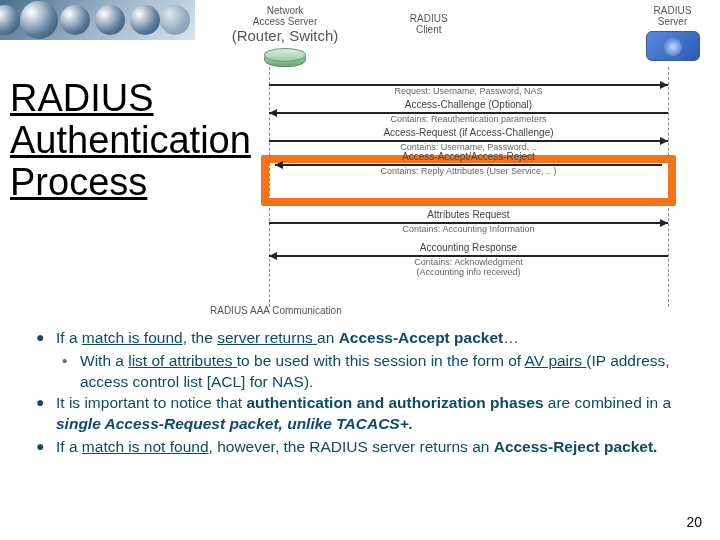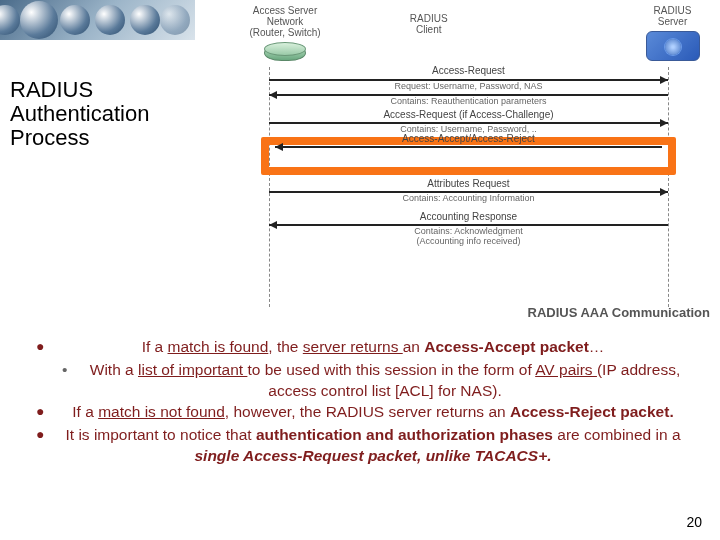--- a/index.html
+++ b/index.html
@@ -28,42 +28,43 @@
   .d1 { left: -10px; }
   .d2 { left: 20px; width:38px;height:38px;top:1px; }
   .d3 { left: 60px; }
   .d4 { left: 95px; }
   .d5 { left: 130px; }
   .d6 { left: 160px;opacity:.5; }
   .title {
     position: absolute;
     top: 78px; left: 10px;
     width: 200px;
-    font-size: 22px;
+    font-size: 38px;
     line-height: 1.1;
     color: #000;
     font-weight: 400;
+    text-decoration: underline;
   }
   .diagram {
     position: absolute;
     top: 5px; left: 210px;
     width: 500px;
     font-family: Arial, sans-serif;
     color: #4a4a4a;
   }
   .dg-top {
     display: flex;
     align-items: flex-start;
     height: 70px;
     position: relative;
   }
   .endpoint { text-align: center; font-size: 10px; color:#555; }
   .ep-left { width: 150px; }
   .ep-right { width: 75px; }
-  .ep-sub { font-size: 10px; }
+  .ep-sub { font-size: 15px; }
   .icon-router {
     width: 42px; height: 22px;
     margin: 4px auto 0;
     position: relative;
   }
   .router-body {
     width: 42px; height: 16px;
     background: linear-gradient(#b8e0c0,#6aa880);
     border: 1px solid #5a8868;
     border-radius: 50%/60%;
@@ -138,32 +139,31 @@
     border: 8px solid #f97316;
     padding: 2px 6px 19px;
     margin: 2px -8px 3px;
     border-radius:2px;
   }
   .highlight .msg { margin-top: 12px; }
   .highlight .msg-label { margin-top:-14px; }
   .caption {
     position:absolute;
     top:300px;left:0;width:100%;
-    text-align:right;
-    font-size:13px;color:#555;font-weight:bold;
+    text-align:left;
+    font-size:10px;color:#555;
   }
   .body-text {
     position:absolute;
-    top:337px;
+    top:328px;
     left:30px;
     width:660px;
     font-size:15.5px;
     line-height:1.35;
-    color:#7f1d1d;
-    text-align:center;
+    color:#0c4a6e;
   }
   .body-text ul { list-style:none; }
   .l1 { padding-left:26px; position:relative; margin-bottom:2px; }
   .l1::before { content:'●'; position:absolute; left:6px; font-size:14px; }
   .l2 { padding-left:50px; position:relative; }
   .l2::before { content:'•'; position:absolute; left:32px; color:#666; }
   .u { text-decoration:underline; }
   .b { font-weight:bold; }
   .bi { font-weight:bold; font-style:italic; }
   .pagenum {
@@ -183,80 +183,81 @@
   <div class="deco-circle d4"></div>
     <div class="deco-circle d5"></div>
     <div class="deco-circle d6"></div>
 </div>
 
 <div class="title">RADIUS Authentication Process</div>
 
 <div class="diagram">
   <div class="dg-top">
     <div class="endpoint ep-left">
+      <div>Network</div>
       <div>Access Server</div>
-      <div>Network</div>
       <div class="ep-sub">(Router, Switch)</div>
       <div class="icon-router">
         <div class="router-body"></div>
           <div class="router-top"></div>
       </div>
     </div>
     <div style="flex:1;text-align:center;font-size:10px;color:#555;padding-top:8px;">RADIUS<br>Client</div>
     <div style="flex:1"></div>
     <div class="endpoint ep-right">
       <div>RADIUS</div>
       <div>Server</div>
       <div class="icon-server">
           <div class="srv-lock"></div>
         </div>
     </div>
   </div>
   <div class="lifeline ll-left"></div>
   <div class="lifeline ll-right"></div>
   <div class="msgs">
     <div style="height:14px"></div>
-    <div class="msg-label">Access-Request</div>
     <div class="msg to-right"></div>
     <div class="msg-sub">Request: Username, Password, NAS</div>
 
+    <div class="msg-label" style="margin-top:0">Access-Challenge (Optional)</div>
     <div class="msg to-left" style="margin-top:0"></div>
     <div class="msg-sub">Contains: Reauthentication parameters</div>
 
     <div class="msg-label" style="margin-top:0">Access-Request (if Access-Challenge)</div>
     <div class="msg to-right" style="margin-top:0"></div>
     <div class="msg-sub">Contains: Username, Password, ..</div>
 
     <div class="highlight">
       <div class="msg-label">Access-Accept/Access-Reject</div>
       <div class="msg to-left" style="margin-top:0"></div>
+      <div class="msg-sub">Contains: Reply Attributes (User Service, .. )</div>
     </div>
 
     <div class="msg-label" style="margin-top:0">Attributes Request</div>
     <div class="msg to-right" style="margin-top:0"></div>
     <div class="msg-sub">Contains: Accounting Information</div>
 
     <div class="msg-label" style="margin-top:8px">Accounting Response</div>
     <div class="msg to-left" style="margin-top:0"></div>
     <div class="msg-sub" style="white-space:pre-line">Contains: Acknowledgment
 (Accounting info received)</div>
   </div>
   <div class="caption">RADIUS AAA Communication</div>
 </div>
 
 <div class="body-text">
   <ul>
     <li class="l1">
       <span>If a </span><span class="u">match is found</span><span>, the </span><span class="u">server returns </span><span>an </span><span class="b">Access-Accept packet</span><span>…</span>
     </li>
     <li class="l2">
-      <span>With a </span><span class="u">list of important </span><span>to be used with this session in the form of </span><span class="u">AV pairs </span><span>(IP address, access control list [ACL] for NAS).</span>
+      <span>With a </span><span class="u">list of attributes </span><span>to be used with this session in the form of </span><span class="u">AV pairs </span><span>(IP address, access control list [ACL] for NAS).</span>
+    </li>
+    <li class="l1">
+      <span>It is important to notice that </span><span class="b">authentication and authorization phases</span><span> are combined in a </span><span class="bi">single Access-Request packet, unlike TACACS+.</span>
     </li>
     <li class="l1">
       <span>If a </span><span class="u">match is not found</span><span>, however, the RADIUS server returns an </span><span class="b">Access-Reject packet.</span>
     </li>
-    <li class="l1">
-      <span>It is important to notice that </span><span class="b">authentication and authorization phases</span><span> are combined in a </span><span class="bi">single Access-Request packet, unlike TACACS+.</span>
-    </li>
   </ul>
 </div>
 
 <div class="pagenum">20</div>
 
 </body></html>

